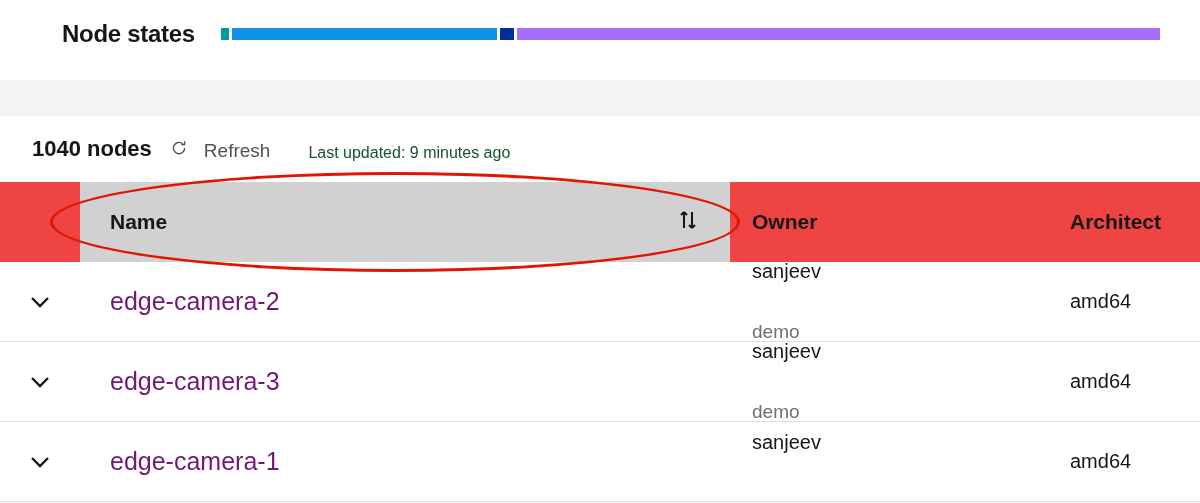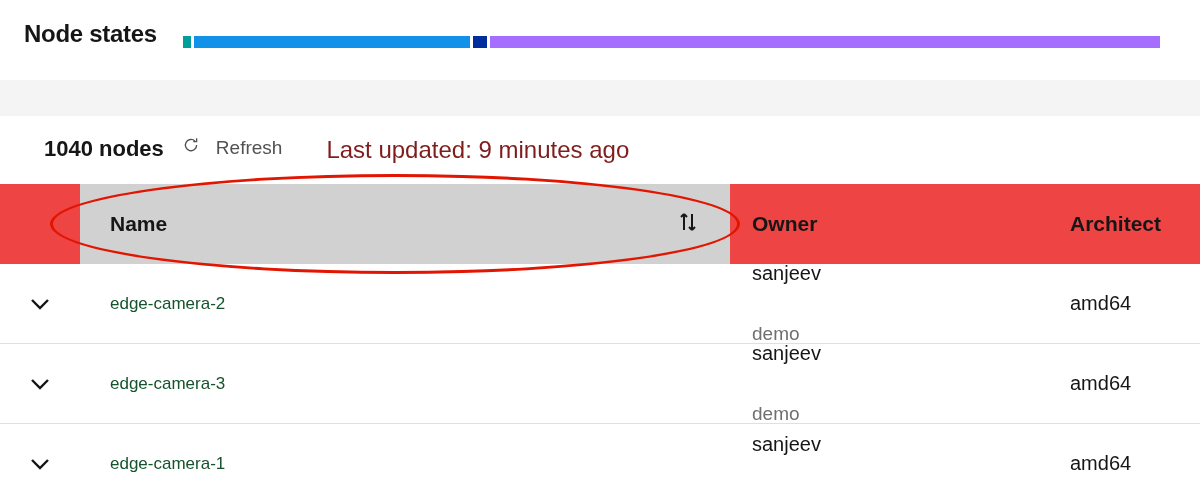--- a/index.html
+++ b/index.html
@@ -7,22 +7,22 @@
       font-family: -apple-system, BlinkMacSystemFont, "Segoe UI", Helvetica, Arial, sans-serif;
       background: #f4f4f4;
       width: 1200px;
       color: #161616;
     }
     .panel-white {
       background: #ffffff;
     }
     .header-row {
       display: flex;
-      align-items: flex-end;
-      padding: 20px 40px 32px 24px;
+      align-items: center;
+      padding: 20px 40px 32px 62px;
       gap: 26px;
     }
     .header-title {
       font-size: 24px;
       font-weight: 700;
       letter-spacing: -0.3px;
       white-space: nowrap;
     }
     .state-bar {
       display: flex;
@@ -34,41 +34,41 @@
     .seg { height: 12px; }
     .seg.teal { background: #009d9a; width: 8px; }
     .seg.blue { background: #1192e8; flex: 33; }
     .seg.darkblue { background: #002d9c; width: 14px; }
     .seg.purple { background: #a56eff; flex: 80; }
 
     .spacer { height: 36px; background: #f4f4f4; }
 
     .toolbar-row {
       display: flex;
-      align-items: flex-start;
-      padding: 20px 44px;
+      align-items: flex-end;
+      padding: 20px 32px;
       gap: 18px;
     }
     .count-label {
       font-size: 22px;
       font-weight: 700;
     }
     .refresh-btn {
       display: flex;
       align-items: center;
       gap: 16px;
       color: #525252;
       font-size: 19px;
       cursor: pointer;
     }
     .refresh-btn svg { width: 18px; height: 18px; }
     .last-updated {
-      font-size: 24px;
-      color: #7f1d1d;
-      margin-left: 26px;
+      font-size: 16px;
+      color: #14532d;
+      margin-left: 20px;
     }
 
     .table { width: 100%; }
     .table-header {
       display: flex;
       position: relative;
       background: #ef4444;
       height: 80px;
       align-items: center;
     }
@@ -116,22 +116,22 @@
       justify-content: center;
       align-items: center;
     }
     .chevron svg { width: 20px; height: 14px; }
     .table-row .col-name-cell {
       flex: 1;
       max-width: 650px;
       padding-left: 30px;
     }
     .node-link {
-      color: #14532d;
-      font-size: 17px;
+      color: #701a75;
+      font-size: 25px;
       text-decoration: none;
     }
     .owner-cell {
       width: 340px;
       padding-left: 22px;
       display: flex;
       flex-direction: column;
       gap: 4px;
     }
     .owner-name { font-size: 20px; color: #161616; }

